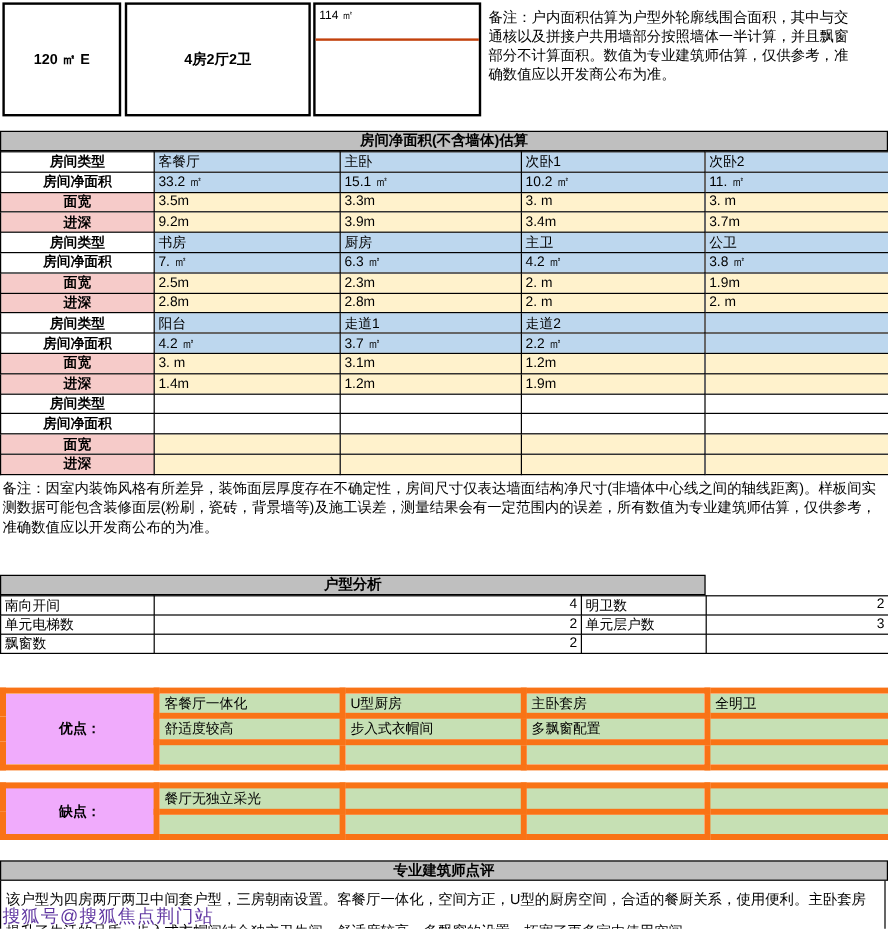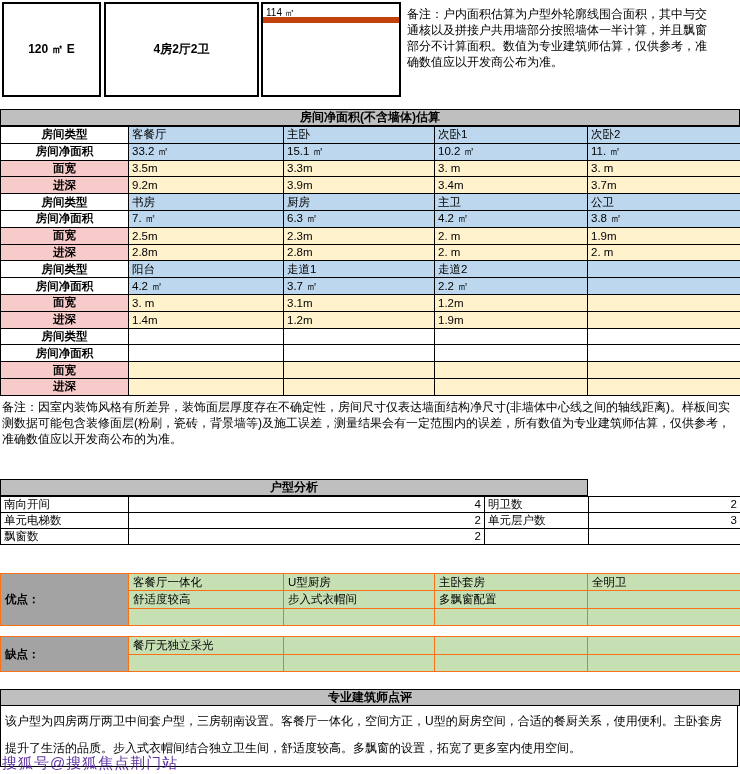--- a/index.html
+++ b/index.html
@@ -7,21 +7,21 @@
     width:740px;height:774px;position:relative;overflow:hidden;
     background:#ffffff;color:#000;
     font-family:"Liberation Sans","DejaVu Sans",sans-serif;
   }
   
   .top{display:flex;margin:2px 0 0 2px;height:95px;}
   .box{border:2px solid #000;box-sizing:border-box;background:#fff;}
   .b1{width:99px;display:flex;align-items:center;justify-content:center;font-weight:bold;font-size:12px;}
   .b2{width:155px;margin-left:3px;display:flex;align-items:center;justify-content:center;font-weight:bold;font-size:12px;}
   .b3{width:140px;margin-left:2px;display:flex;flex-direction:column;}
-  .b3top{height:19px;border-bottom:6px solid #c2410c;font-size:10px;padding:2px 0 0 3px;box-sizing:border-box;}
+  .b3top{height:30px;border-bottom:2px solid #c2410c;font-size:10px;padding:2px 0 0 3px;box-sizing:border-box;}
   .b3bot{flex:1;display:flex;align-items:center;padding-left:4px;font-weight:bold;font-size:12.5px;}
   .remark{margin-left:6px;width:306px;font-size:12px;line-height:16px;padding-top:4px;}
   
   .band{background:#BFBFBF;border:1px solid #000;text-align:center;font-weight:bold;
         font-size:12px;height:15px;line-height:15px;box-sizing:content-box;}
   .main-band{margin-top:12px;width:738px;}
   .a-band{margin-top:32px;width:586px;}
   .r-band{margin-top:17px;width:738px;}
   
   table{border-collapse:collapse;table-layout:fixed;}
@@ -35,23 +35,23 @@
   .green{background:#C6E0B4;}
   .plain{background:#fff;}
   .note{font-size:12px;line-height:16px;margin-top:3px;width:736px;padding-left:2px;}
   
   table.analysis{width:740px;}
   table.analysis td{border:1px solid #000;height:11.5px;font-size:11.5px;padding:0 3px;
                     overflow:hidden;white-space:nowrap;}
   .aval{text-align:right;}
   
   table.pc{width:740px;}
-  table.pc td{border:1px solid #f97316;height:16.5px;font-size:11.5px;padding:0 4px;
+  table.pc td{border:5px solid #f97316;height:16.5px;font-size:11.5px;padding:0 4px;
               overflow:hidden;white-space:nowrap;}
-  td.bluelabel{background:#a3a3a3;font-weight:bold;border:2px solid #000;}
+  td.bluelabel{background:#f0abfc;text-align:center;font-weight:bold;border:2px solid #000;}
   .pros{margin-top:28px;}
   .cons{margin-top:10px;}
   
   .review{border:1px solid #000;border-top:none;width:738px;box-sizing:border-box;
           font-size:12px;line-height:27px;padding:2px 4px 4px 4px;min-height:48px;}
   
   .watermark{position:absolute;left:2px;bottom:1px;font-size:15px;color:#4c1d95;
              opacity:.9;letter-spacing:1px;margin-top:12px;}
 </style>
 </head>

